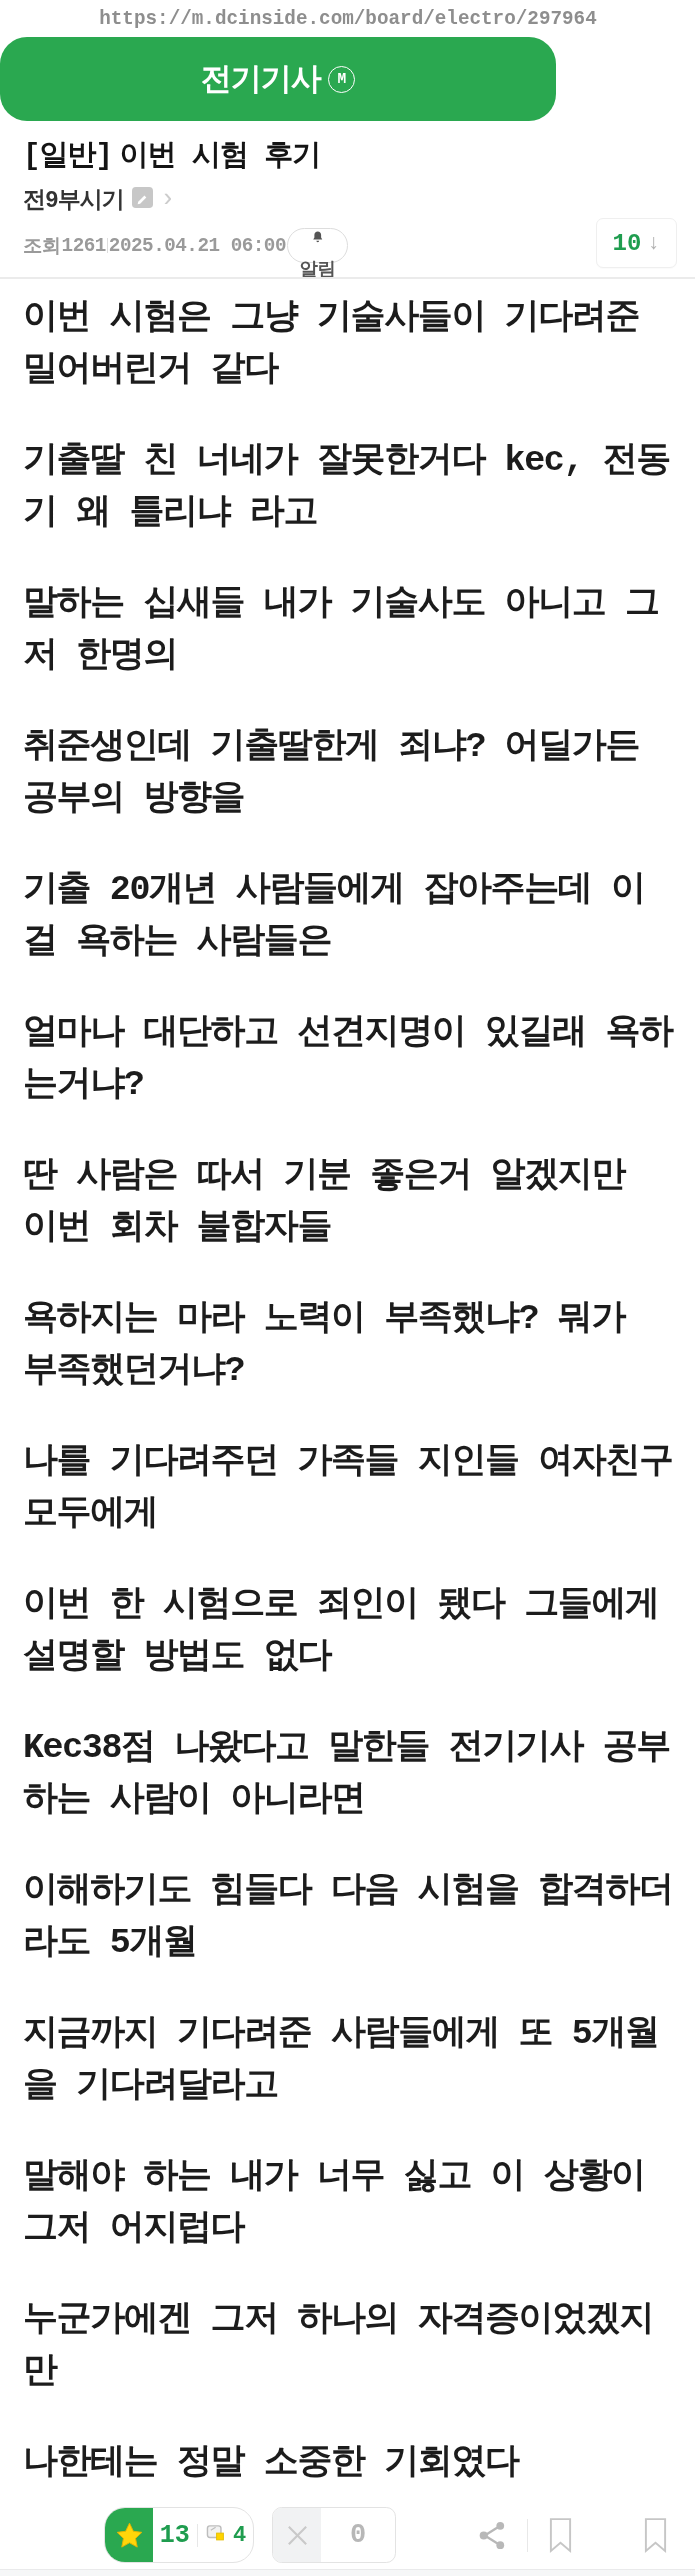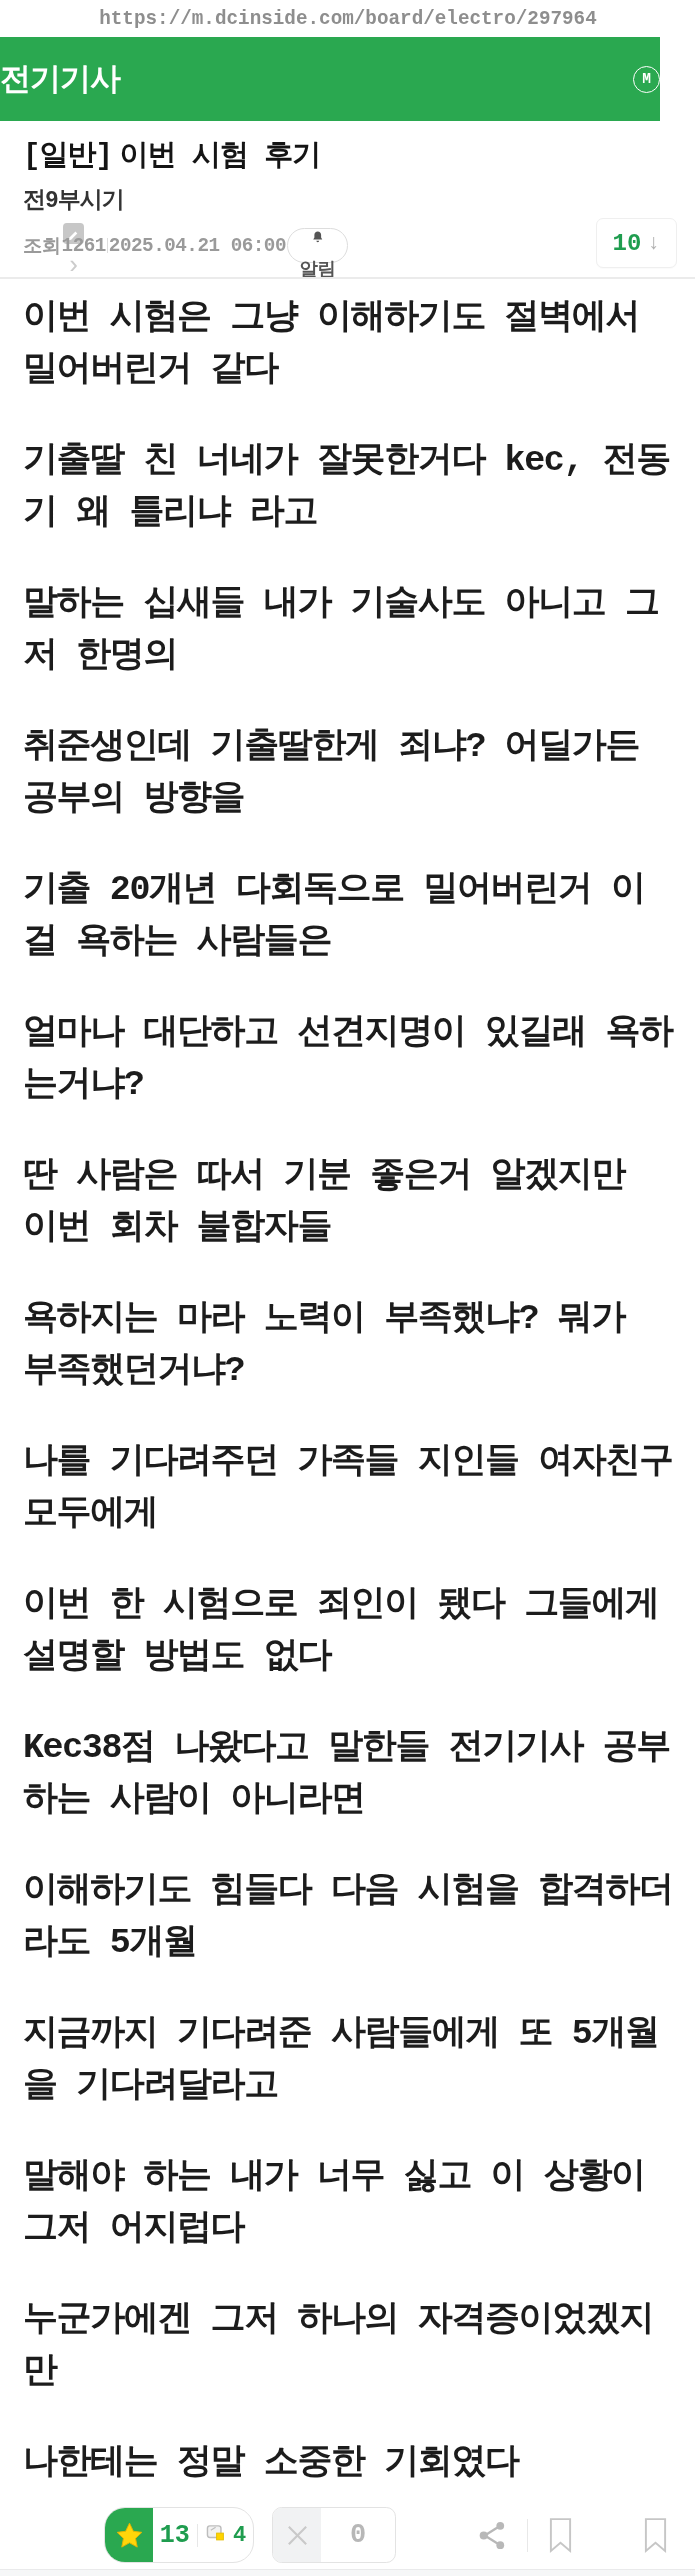--- a/index.html
+++ b/index.html
@@ -5,31 +5,31 @@
   html,body{margin:0;padding:0;background:#fff;}
   .page{position:relative;width:696px;height:2576px;background:#fff;overflow:hidden;
         font-family:Liberation Mono, monospace;}
 
   
   .url-bar{position:absolute;top:0;left:0;width:696px;height:37px;background:#fff;
            display:flex;align-items:center;justify-content:center;}
   .url-text{font-size:19.3px;color:#8e8e8e;font-weight:600;letter-spacing:0;}
 
   
-  .app-header{position:absolute;top:37px;left:0;width:660px;height:84px;background:#2aa850;
-              display:flex;align-items:center;justify-content:space-between;gap:7.7px;}
+  .app-header{position:absolute;top:37px;left:0;width:556px;height:84px;background:#2aa850;
+              display:flex;align-items:center;justify-content:center;gap:7.7px;border-radius:27px;}
   .gallery-title{color:#fff;font-size:31px;font-weight:800;letter-spacing:-1px;}
   .m-badge{width:25px;height:25px;border:1.9px solid #fff;border-radius:50%;color:#fff;
            font-size:14.5px;font-weight:700;display:flex;align-items:center;justify-content:center;}
 
   
   .post-title{position:absolute;top:135px;left:23px;right:23px;font-size:29px;font-weight:800;
               color:#141414;letter-spacing:-1px;white-space:nowrap;}
   .post-title .cat{margin-right:7.7px;}
-  .author-row{position:absolute;top:184px;left:23px;display:flex;align-items:center;gap:7.7px;flex-direction:column;}
+  .author-row{position:absolute;top:184px;left:23px;display:flex;align-items:center;gap:7.7px;}
   .author-name{font-size:23px;font-weight:800;color:#333;letter-spacing:-1px;}
   .chevron{font-size:25px;color:#ccc;font-weight:400;line-height:21px;}
   .meta-row{position:absolute;top:228px;left:23px;display:flex;align-items:center;gap:1px;
             color:#9a9a9a;font-size:19.3px;font-weight:600;letter-spacing:-0.5px;}
   .meta-sep{width:1px;height:15.5px;background:#ddd;display:inline-block;}
   .alarm-pill{display:inline-flex;align-items:center;gap:4.8px;border:1px solid #ddd;border-radius:17.4px;
               height:33px;padding:0 11.6px;color:#555;font-size:18.4px;font-weight:600;background:#fff;flex-direction:column;}
   .comment-box{position:absolute;top:218px;right:19.3px;width:79px;height:48px;border:1px solid #efefef;
                border-radius:7px;background:#fff;display:flex;align-items:center;justify-content:center;
                gap:5.8px;box-shadow:0 1px 1px rgba(0,0,0,0.02);}
@@ -111,25 +111,25 @@
   </div>
 
   <div class="comment-box">
     <span class="comment-count">10</span>
     <span class="comment-arrow">↓</span>
   </div>
 
   <div class="divider"></div>
 
   <div class="post-body">
-    <p>이번 시험은 그냥 이해하기도 절벽에서 밀어버린거 같다</p>
+    <p>이번 시험은 그냥 기술사들이 기다려준 밀어버린거 같다</p>
     <p>기출딸 친 너네가 잘못한거다 kec, 전동기 왜 틀리냐 라고</p>
     <p>말하는 십새들 내가 기술사도 아니고 그저 한명의</p>
     <p>취준생인데 기출딸한게 죄냐? 어딜가든 공부의 방향을</p>
-    <p>기출 20개년 다회독으로 밀어버린거 이걸 욕하는 사람들은</p>
+    <p>기출 20개년 사람들에게 잡아주는데 이걸 욕하는 사람들은</p>
     <p>얼마나 대단하고 선견지명이 있길래 욕하는거냐?</p>
     <p>딴 사람은 따서 기분 좋은거 알겠지만 이번 회차 불합자들</p>
     <p>욕하지는 마라 노력이 부족했냐? 뭐가 부족했던거냐?</p>
     <p>나를 기다려주던 가족들 지인들 여자친구 모두에게</p>
     <p>이번 한 시험으로 죄인이 됐다 그들에게 설명할 방법도 없다</p>
     <p>Kec38점 나왔다고 말한들 전기기사 공부하는 사람이 아니라면</p>
     <p>이해하기도 힘들다 다음 시험을 합격하더라도 5개월</p>
     <p>지금까지 기다려준 사람들에게 또 5개월을 기다려달라고</p>
     <p>말해야 하는 내가 너무 싫고 이 상황이 그저 어지럽다</p>
     <p>누군가에겐 그저 하나의 자격증이었겠지만</p>

